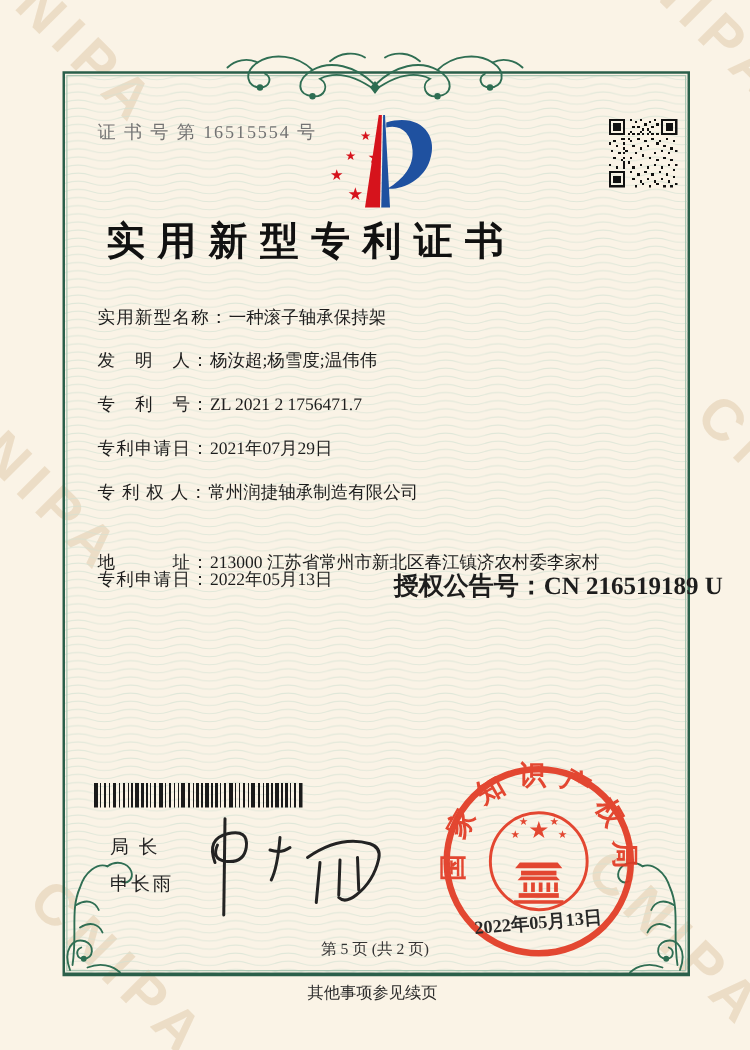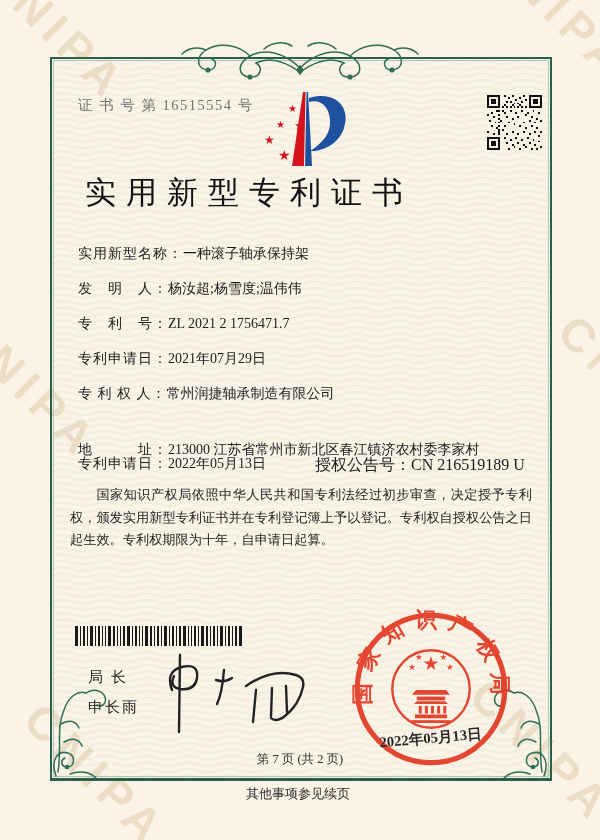--- a/index.html
+++ b/index.html
@@ -11,26 +11,26 @@
       color:rgba(196,160,110,0.26);transform:rotate(45deg);white-space:nowrap;
       font-family:"Liberation Sans","DejaVu Sans",sans-serif;pointer-events:none;}
   
   .frame{position:absolute;left:50px;top:57px;width:498px;height:719px;
          border:2px solid #2a5f4a;border-bottom-width:3px;}
   .frame-inner{position:absolute;left:1px;top:1px;right:1px;bottom:1px;
                border:1px solid #aac7b3;}
   
   .certno{position:absolute;left:78px;top:96px;font-size:14.5px;letter-spacing:1.5px;color:#737373;}
   .title{position:absolute;left:0;top:172px;width:488px;text-align:center;
-         font-size:31px;font-weight:normal;letter-spacing:10px;padding-left:10px;
+         font-size:31px;font-weight:bold;letter-spacing:10px;padding-left:10px;
          box-sizing:border-box;color:#111;}
   
   .field{position:absolute;left:78px;font-size:14px;color:#1d1d1d;white-space:nowrap;}
   .field .lbl{letter-spacing:1px;}
-  .grant2{position:absolute;left:315px;top:455px;font-size:16px;color:#1d1d1d;white-space:nowrap;}
+  .grant2{position:absolute;left:315px;top:455px;font-size:20px;color:#1d1d1d;white-space:nowrap;font-weight:bold;}
   
   .paras{position:absolute;left:70px;top:484px;width:462px;font-size:13.2px;
          line-height:1.72;text-align:justify;color:#242424;}
   .paras p{margin:0 0 2px 0;text-indent:2em;}
   
   .sig-title{position:absolute;left:88px;top:668px;font-size:15px;letter-spacing:8px;color:#222;}
   .sig-name{position:absolute;left:88px;top:698px;font-size:15px;letter-spacing:2px;color:#222;}
   
   .pageno{position:absolute;left:0;top:751px;width:600px;text-align:center;font-size:12.5px;color:#333;}
   .note{position:absolute;left:0;top:785px;width:596px;text-align:center;font-size:13px;color:#2b2b2b;}
@@ -156,21 +156,20 @@
   <span class="lbl">地　　　址：</span><span>213000 江苏省常州市新北区春江镇济农村委李家村</span>
 </div>
 <div class="field" style="top:455px;">
   <span class="lbl">专利申请日：</span><span>2022年05月13日</span>
 </div>
 <div class="grant2">
   <span class="lbl">授权公告号：</span><span>CN 216519189 U</span>
 </div>
 
 <div class="paras">
-  <p>国家知识产权局依照中华人民共和国专利法经过初步审查，决定授予专利权，颁发实用新型专利证书并在专利登记簿上予以登记。专利权自授权公告之日起生效。专利权期限为十年，自申请日起算。</p>
 </div>
 
 <svg class="abs" style="left:75px;top:626px;" width="167" height="20" viewBox="0 0 167 20" shape-rendering="crispEdges">
   <path fill="#1a1a1a" d="M0 0h3v20H0zM5 0h1v20H5zM8 0h2v20H8zM12 0h1v20h-1zM15 0h3v20h-3zM20 0h1v20h-1zM23 0h2v20h-2zM27 0h1v20h-1zM30 0h1v20h-1zM33 0h3v20h-3zM38 0h2v20h-2zM42 0h1v20h-1zM45 0h1v20h-1zM48 0h2v20h-2zM52 0h3v20h-3zM57 0h1v20h-1zM60 0h2v20h-2zM64 0h1v20h-1zM67 0h1v20h-1zM70 0h3v20h-3zM75 0h2v20h-2zM79 0h1v20h-1zM82 0h2v20h-2zM86 0h1v20h-1zM89 0h3v20h-3zM94 0h1v20h-1zM97 0h2v20h-2zM101 0h1v20h-1zM104 0h2v20h-2zM108 0h3v20h-3zM113 0h1v20h-1zM116 0h1v20h-1zM119 0h2v20h-2zM123 0h1v20h-1zM126 0h3v20h-3zM131 0h2v20h-2zM135 0h1v20h-1zM138 0h2v20h-2zM142 0h1v20h-1zM145 0h3v20h-3zM150 0h1v20h-1zM153 0h2v20h-2zM157 0h1v20h-1zM160 0h2v20h-2zM164 0h3v20h-3z"></path>
 </svg>
 
 <div class="sig-title">局长</div>
 <div class="sig-name">申长雨</div>
 
 <svg class="abs" style="left:142px;top:648px;" width="178" height="92" viewBox="0 0 178 92">
@@ -210,14 +209,14 @@
     <rect x="83.5" y="108" width="3.2" height="8"></rect>
     <rect x="90" y="108" width="3.2" height="8"></rect>
     <rect x="96.5" y="108" width="3.2" height="8"></rect>
     <rect x="103" y="108" width="3.2" height="8"></rect>
     <rect x="73" y="117" width="34" height="4"></rect>
     <rect x="69" y="123" width="42" height="3"></rect>
   </g>
   <text x="90" y="147" text-anchor="middle" font-size="15.5" font-weight="bold" fill="#1a1a1a" transform="rotate(-5 90 147)" font-family="'Liberation Serif','DejaVu Serif',serif">2022年05月13日</text>
 </svg>
 
-<div class="pageno">第 7 页 (共 2 页)</div>
+<div class="pageno">第 5 页 (共 2 页)</div>
 <div class="note">其他事项参见续页</div>
 
 </body></html>

